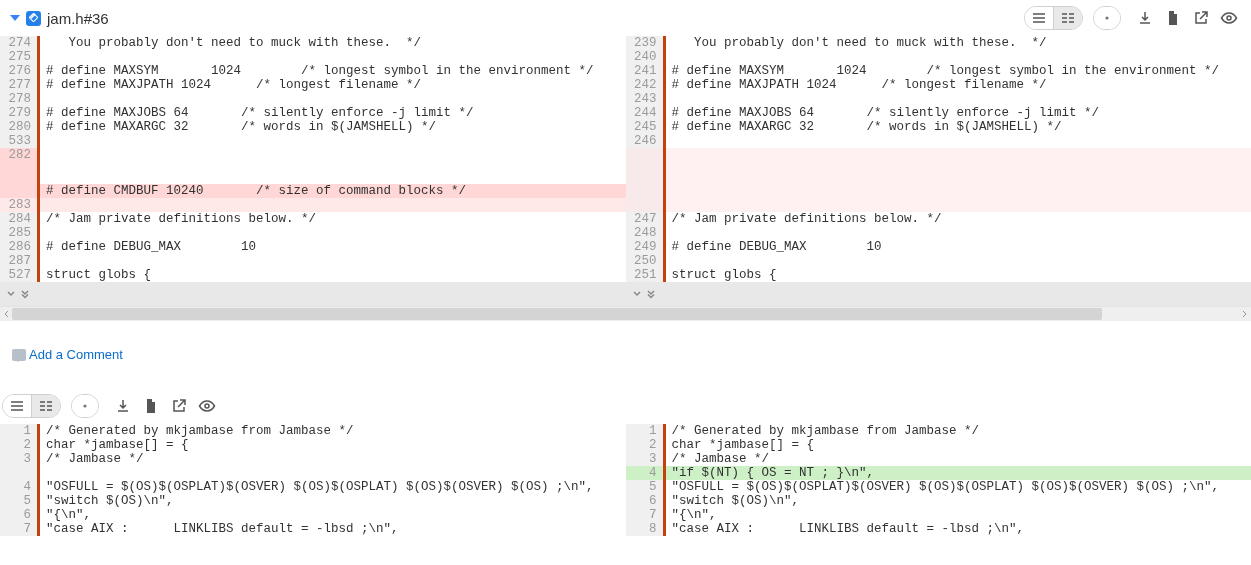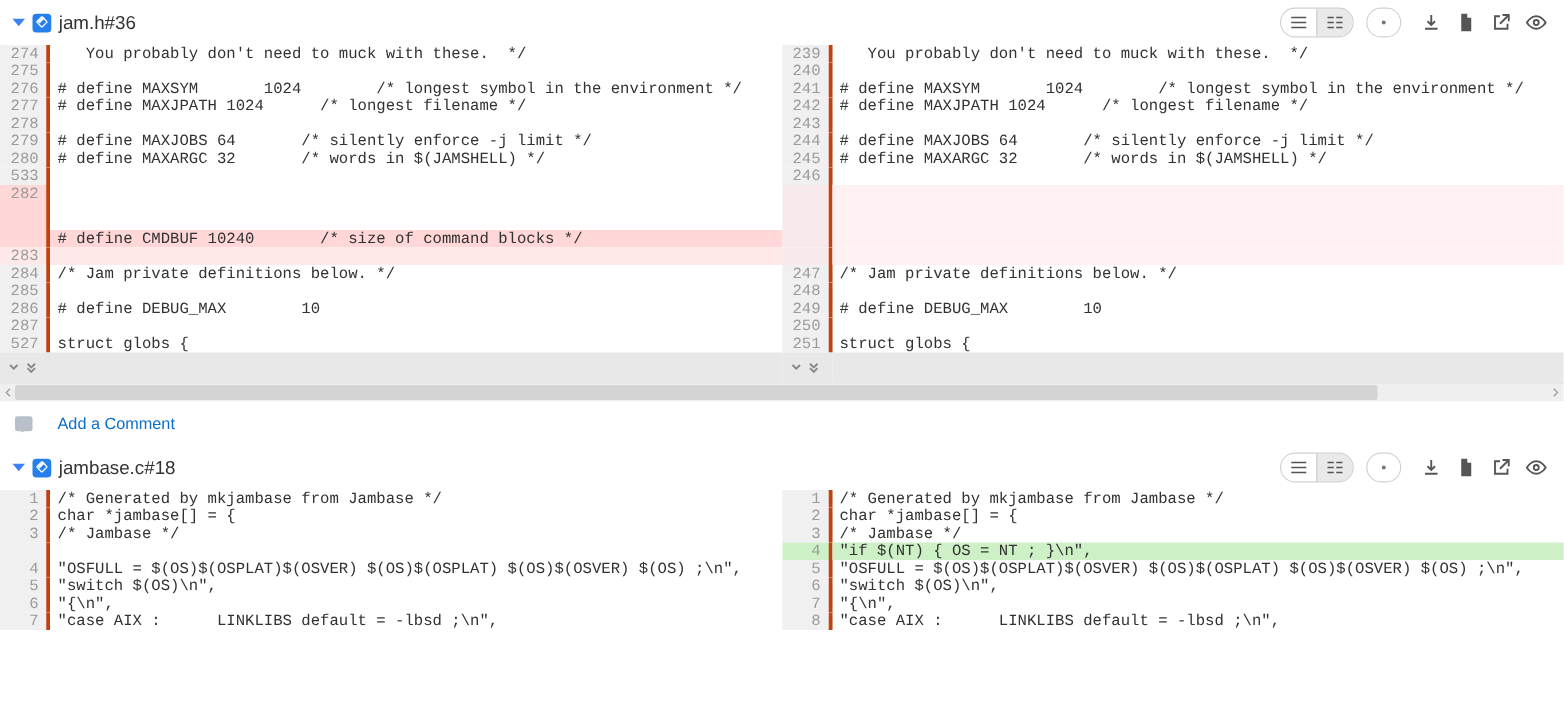--- a/index.html
+++ b/index.html
@@ -117,21 +117,21 @@
 .hscroll .arrow {
   position: absolute; top: 0; width: 14px; height: 14px;
   display: flex; align-items: center; justify-content: center;
   color: #999;
 }
 .hscroll .arrow.left { left: 0; }
 .hscroll .arrow.right { right: 0; }
 
 .add-comment {
   display: flex; align-items: center;
-  padding: 10px 12px; gap: 20px;
+  padding: 26px 12px; gap: 3px;
   background: #fff;
 }
 .add-comment .bubble {
   width: 14px; height: 12px; background: #b7c0c8; border-radius: 2px; position: relative;
 }
 .add-comment .bubble::after{
   content:""; position:absolute; left:3px; bottom:-4px;
   border:3px solid transparent; border-top-color:#b7c0c8;
 }
 .add-comment a { color: #0a6eca; text-decoration: none; font-size: 13px; }
@@ -295,25 +295,20 @@
       </svg>
   </div>
 </div>
 
 <div class="add-comment">
   <div class="bubble"></div>
   <a href="#">Add a Comment</a>
 </div>
 
 <div class="file-header">
-  <div class="left">
-    <div class="caret"></div>
-    <div class="edit-badge"></div>
-    <span class="file-title">jambase.c#18</span>
-  </div>
   <div class="tools">
     <div class="pill-group">
       <div class="pill">
         <svg class="icon" viewBox="0 0 16 16" stroke="#555" fill="none" stroke-width="1.3">
             <path d="M2 4h12M2 8h12M2 12h12"></path>
           </svg>
       </div>
       <div class="pill selected">
         <svg class="icon" viewBox="0 0 16 16" stroke="#555" fill="none" stroke-width="1.3">
             <path d="M2 4h5M2 8h5M2 12h5M9 4h5M9 8h5M9 12h5"></path>

